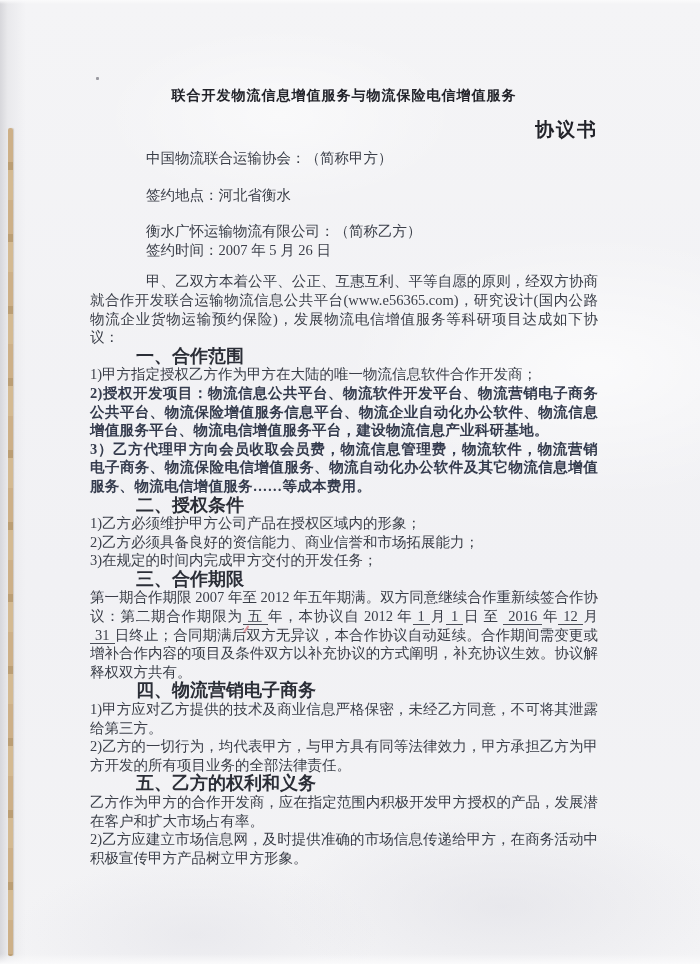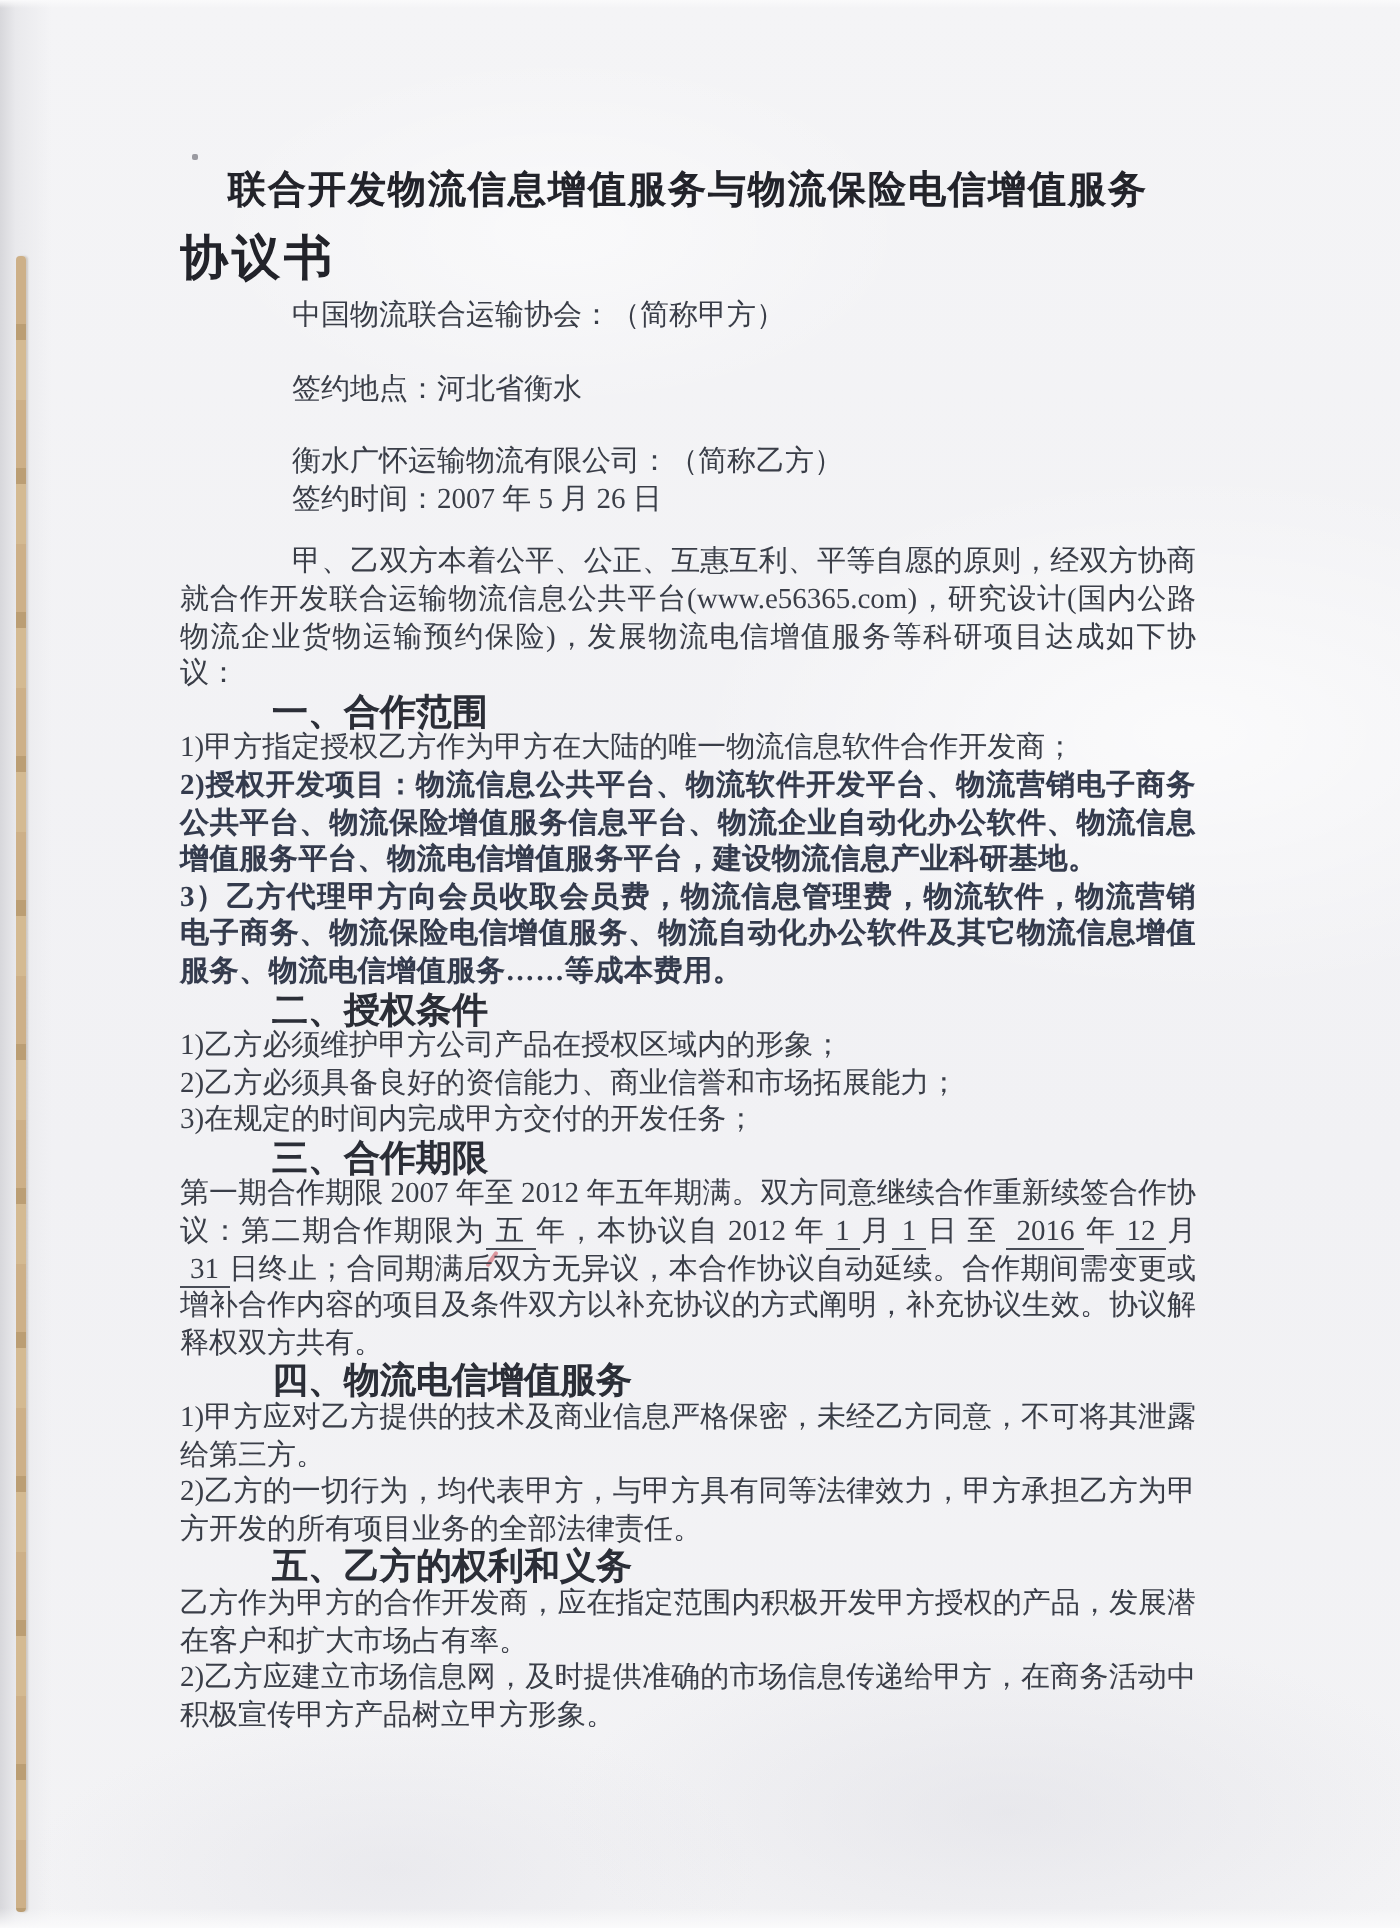--- a/index.html
+++ b/index.html
@@ -26,23 +26,23 @@
   .binding-strip{position:absolute;left:8px;top:128px;width:5px;height:828px;border-radius:2px;
     background:repeating-linear-gradient(180deg,#cdb088 0 34px,#bb9e74 34px 42px,#d4ba92 42px 72px);
     box-shadow:1px 0 1px rgba(120,100,70,.25);}
   .speck{position:absolute;left:96px;top:77px;width:3px;height:3px;background:#9a9aa1;border-radius:1px;}
   .red-scratch{position:absolute;left:245px;top:625px;width:2px;height:9px;background:#d77f88;
     transform:rotate(35deg);border-radius:1px;opacity:.8;}
 
   
   .doc{position:absolute;left:90px;top:0;width:508px;color:#3a3e48;
     font-size:14.5px;line-height:18.6px;}
-  .t1{margin:84px 0 0;text-align:center;font-size:19px;line-height:24px;
+  .t1{margin:84px 0 0;text-align:center;font-size:14px;line-height:24px;
     font-weight:bold;color:#22232a;letter-spacing:1px;}
-  .t2{margin:10px 0 0;text-align:left;font-size:24px;line-height:24px;
+  .t2{margin:10px 0 0;text-align:right;font-size:19px;line-height:24px;
     font-weight:bold;color:#22232a;letter-spacing:2px;}
   .hdr{margin:0;padding-left:56px;}
   .party-a{margin-top:7px;}
   .party-b{margin-top:18px;}
   .place{margin-top:18px;}
   .time{margin-top:0;}
   .body{margin-top:13px;text-align:justify;}
   .body p{margin:0;}
   .ind{text-indent:56px;}
   .h{padding-left:46px;font-weight:bold;color:#2b2e37;font-size:18px;}
@@ -78,21 +78,21 @@
       <p class="semi">3）乙方代理甲方向会员收取会员费，物流信息管理费，物流软件，物流营销电子商务、物流保险电信增值服务、物流自动化办公软件及其它物流信息增值服务、物流电信增值服务……等成本费用。</p>
 
       <p class="h">二、授权条件</p>
       <p>1)乙方必须维护甲方公司产品在授权区域内的形象；</p>
       <p>2)乙方必须具备良好的资信能力、商业信誉和市场拓展能力；</p>
       <p>3)在规定的时间内完成甲方交付的开发任务；</p>
 
       <p class="h">三、合作期限</p>
       <p><span>第一期合作期限 2007 年至 2012 年五年期满。双方同意继续合作重新续签合作协议：第二期合作期限为</span><span class="u">五</span><span>年，本协议自 2012 年</span><span class="u">1</span><span>月</span><span class="u">1</span><span>日 至 </span><span class="u">2016</span><span>年</span><span class="u">12</span><span>月</span><span class="u">31</span><span>日终止；合同期满后双方无异议，本合作协议自动延续。合作期间需变更或增补合作内容的项目及条件双方以补充协议的方式阐明，补充协议生效。协议解释权双方共有。</span></p>
 
-      <p class="h">四、物流电信增值服务</p>
+      <p class="h">四、物流营销电子商务</p>
       <p>1)甲方应对乙方提供的技术及商业信息严格保密，未经乙方同意，不可将其泄露给第三方。</p>
       <p>2)乙方的一切行为，均代表甲方，与甲方具有同等法律效力，甲方承担乙方为甲方开发的所有项目业务的全部法律责任。</p>
 
       <p class="h">五、乙方的权利和义务</p>
       <p>乙方作为甲方的合作开发商，应在指定范围内积极开发甲方授权的产品，发展潜在客户和扩大市场占有率。</p>
       <p>2)乙方应建立市场信息网，及时提供准确的市场信息传递给甲方，在商务活动中积极宣传甲方产品树立甲方形象。</p>
     </div>
   </div>
 </div>
 

